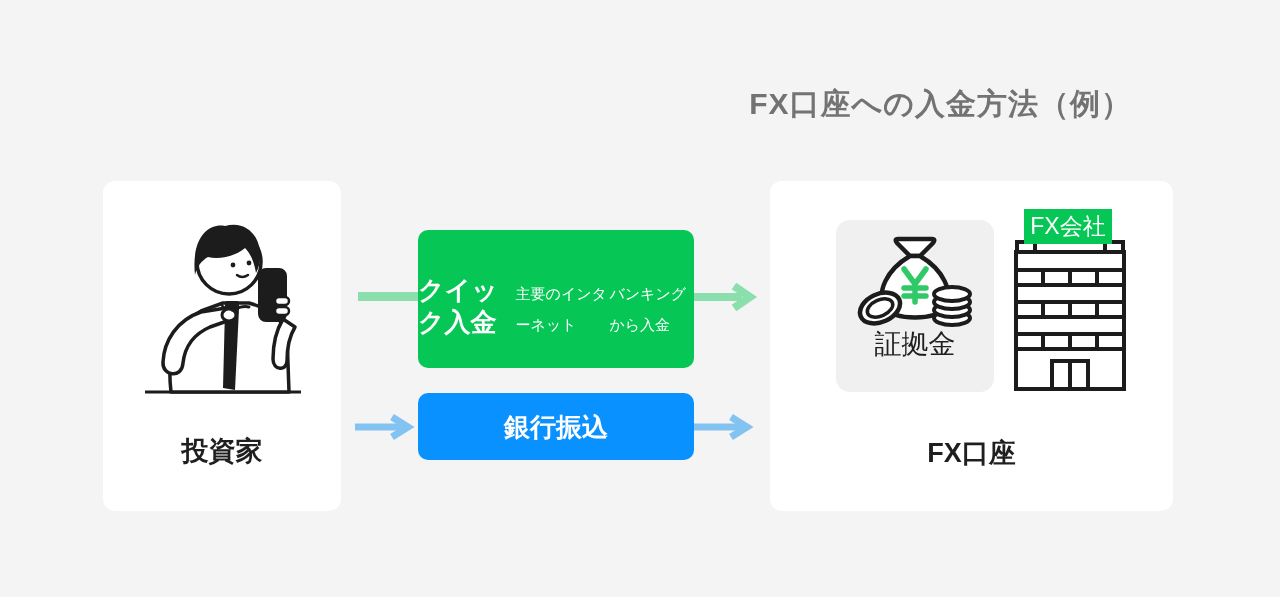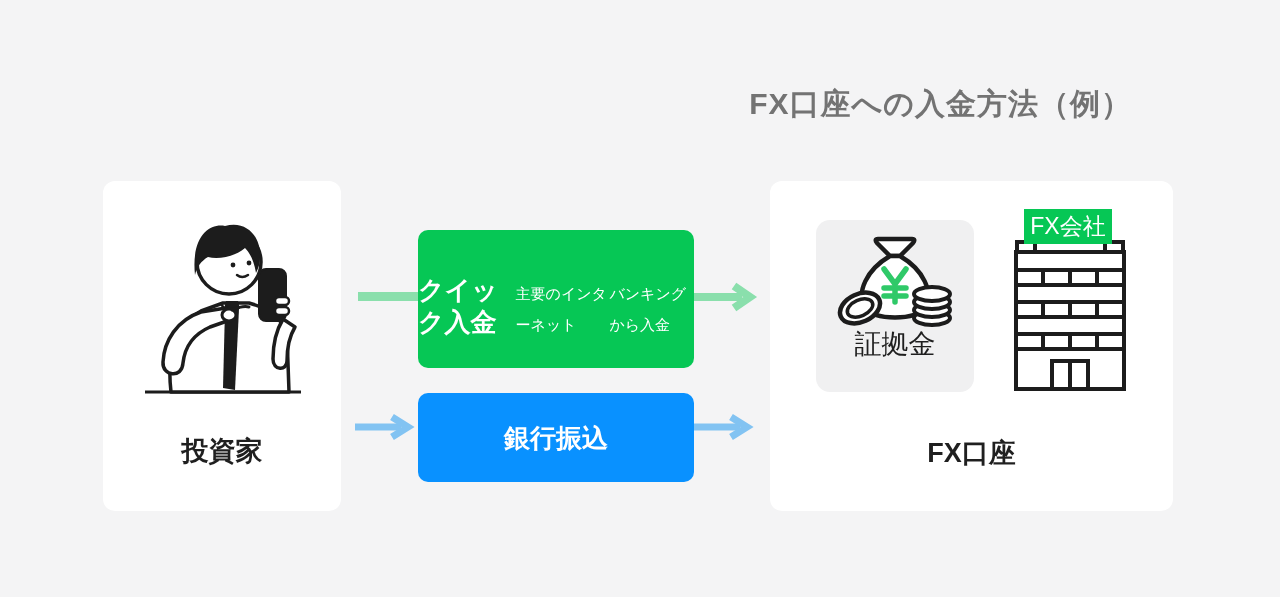--- a/index.html
+++ b/index.html
@@ -21,26 +21,26 @@
   .card-account{left:770px;top:181px;width:403px;height:330px;}
   .card-label{
     left:0;right:0;text-align:center;font-size:27px;font-weight:700;color:#1f1f1f;
   }
   .investor-art{left:34px;top:26px;}
   .box{
     left:418px;width:276px;border-radius:10px;color:#ffffff;
     display:flex;align-items:center;
   }
   .box-quick{top:230px;height:138px;background:#06c755;padding-top:19px;box-sizing:border-box;}
-  .box-bank{top:393px;height:89px;background:#0991ff;justify-content:center;}
+  .box-bank{top:393px;height:67px;background:#0991ff;justify-content:center;}
   .box-title{font-size:26px;font-weight:700;line-height:32px;margin-bottom:5px;}
   .box-desc{font-size:15px;font-weight:500;line-height:31px;}
   .arrow-line-green{left:358px;top:292px;width:60px;height:9px;background:#8adfac;}
   .tile-margin{
-    left:46px;top:39px;width:158px;height:172px;background:#f0f0f1;border-radius:14px;
+    left:66px;top:39px;width:158px;height:172px;background:#f0f0f1;border-radius:14px;
   }
   .tile-bag{left:20px;top:12px;}
   .tile-label{left:0;right:0;top:106px;text-align:center;font-size:27px;font-weight:500;color:#1f1f1f;}
   .company-tag{
     left:254px;top:28px;width:88px;height:35px;background:#06c755;border-radius:0;
     color:#ffffff;font-size:23px;font-weight:500;line-height:35px;text-align:center;z-index:2;
   }
   .building{left:244px;top:57px;z-index:1;}
   .footer-strip{left:0;top:597px;width:1280px;height:5px;background:#ffffff;}
 </style>

